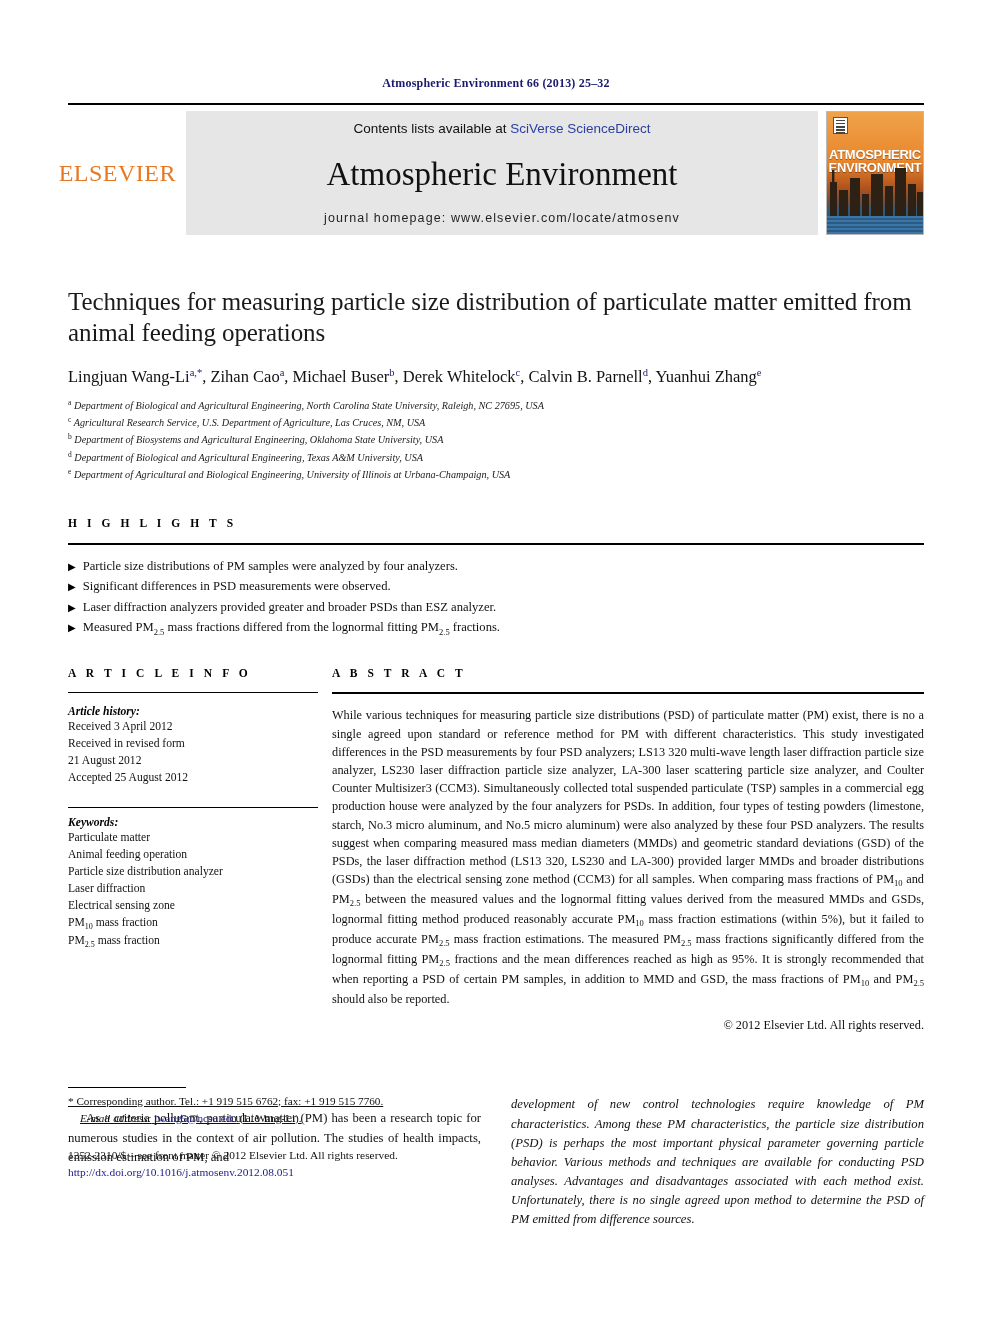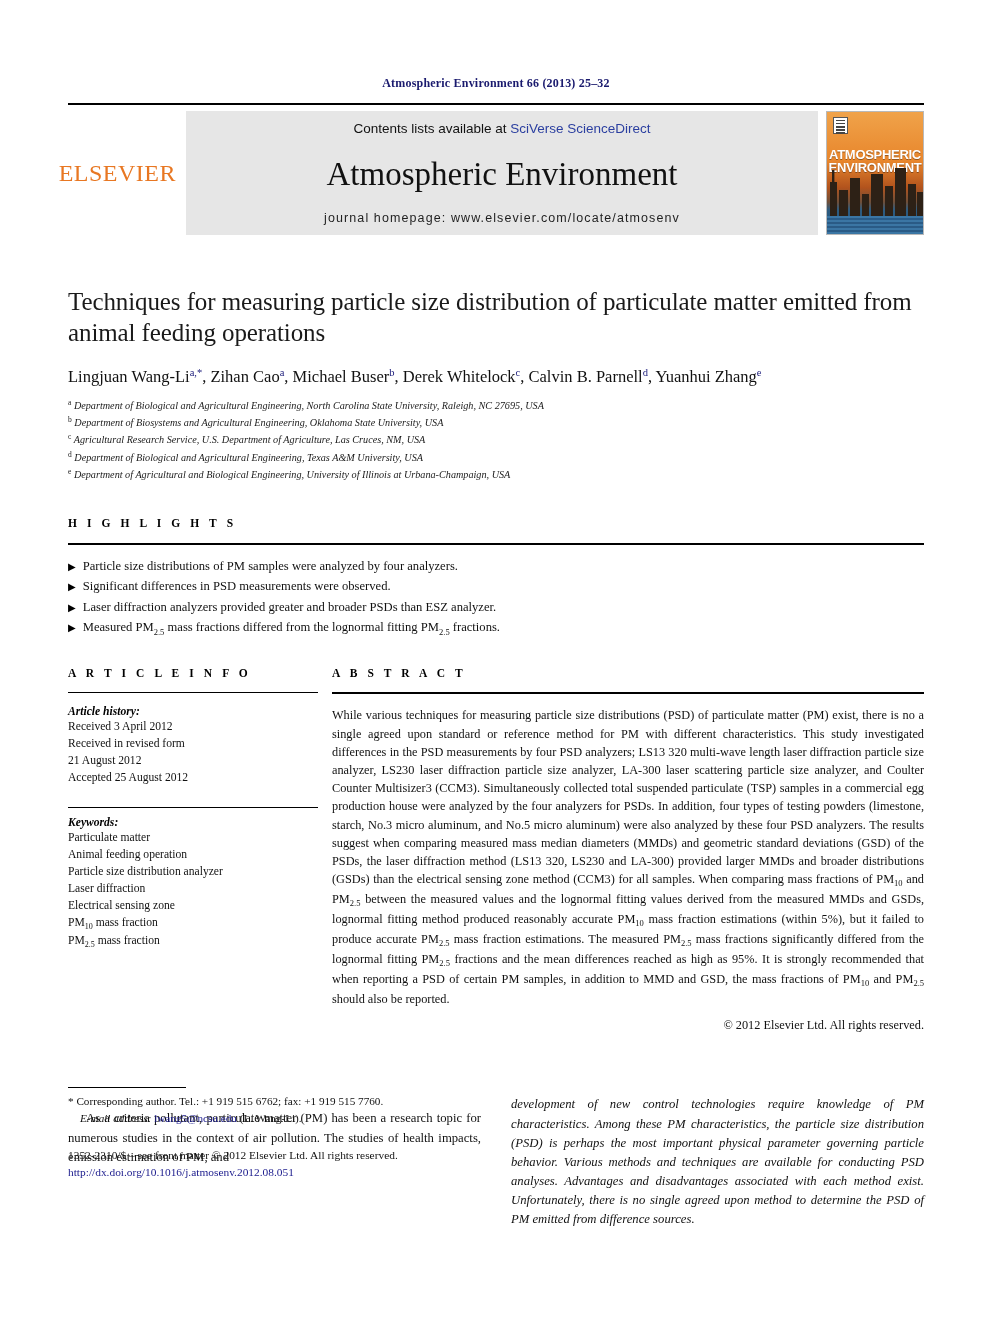--- a/index.html
+++ b/index.html
@@ -237,20 +237,21 @@
   .body-p.noindent { text-indent: 0; margin-top: 0; font-style: italic; }
 
   
   .footnotes { position: absolute; left: 68px; bottom: 48px; width: 420px; }
   .fn-rule { border-top: 1px solid #000; width: 118px; margin-bottom: 5px; }
   .fn-line {
     font-family: "Liberation Serif", serif;
     font-size: 11.2px;
     line-height: 1.5;
     color: #111;
+    text-decoration: underline;
   }
   .fn-line .em { font-style: italic; }
   .fn-line a, .link { color: #1a1a8c; text-decoration: none; }
   .issn-block { margin-top: 20px; }
   .issn-line {
     font-family: "Liberation Serif", serif;
     font-size: 11.4px;
     line-height: 1.5;
     color: #111;
   }
@@ -338,22 +339,22 @@
   </div>
 
   <div class="article-title">Techniques for measuring particle size distribution of particulate matter emitted from animal feeding operations</div>
 
   <div class="authors">
     <span><span>Lingjuan Wang-Li</span><sup>a,*</sup></span>, <span><span>Zihan Cao</span><sup>a</sup></span>, <span><span>Michael Buser</span><sup>b</sup></span>, <span><span>Derek Whitelock</span><sup>c</sup></span>, <span><span>Calvin B. Parnell</span><sup>d</sup></span>, <span><span>Yuanhui Zhang</span><sup>e</sup></span>
   </div>
 
   <div class="affils">
     <div class="affil"><sup>a</sup> <span>Department of Biological and Agricultural Engineering, North Carolina State University, Raleigh, NC 27695, USA</span></div>
+    <div class="affil"><sup>c</sup> <span>Agricultural Research Service, U.S. Department of Agriculture, Las Cruces, NM, USA</span></div>
     <div class="affil"><sup>b</sup> <span>Department of Biosystems and Agricultural Engineering, Oklahoma State University, USA</span></div>
-    <div class="affil"><sup>c</sup> <span>Agricultural Research Service, U.S. Department of Agriculture, Las Cruces, NM, USA</span></div>
     <div class="affil"><sup>d</sup> <span>Department of Biological and Agricultural Engineering, Texas A&amp;M University, USA</span></div>
     <div class="affil"><sup>e</sup> <span>Department of Agricultural and Biological Engineering, University of Illinois at Urbana-Champaign, USA</span></div>
   </div>
 
   <div class="highlights">
     <div class="sec-label">H I G H L I G H T S</div>
     <div class="thick-rule hr-under"></div>
     <div class="hl-list">
       <div class="hl-item">
         <span class="hl-arrow">▶</span>

